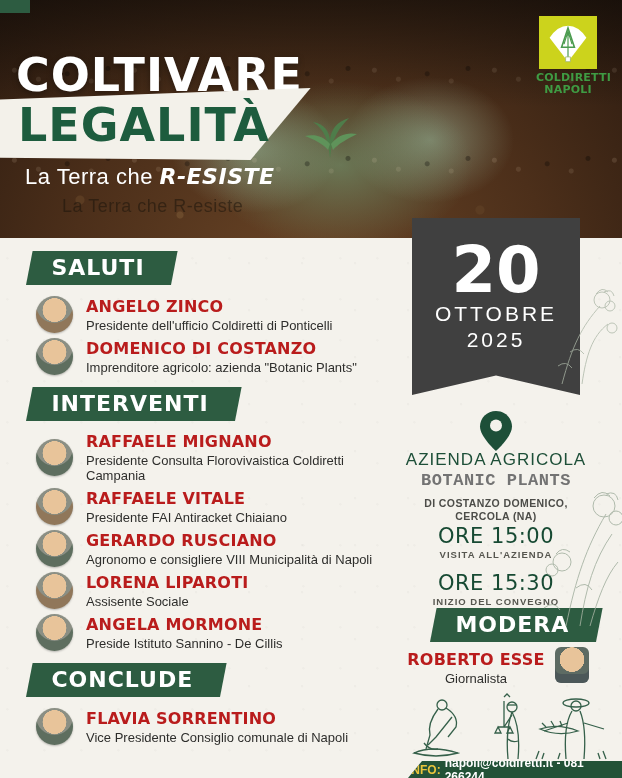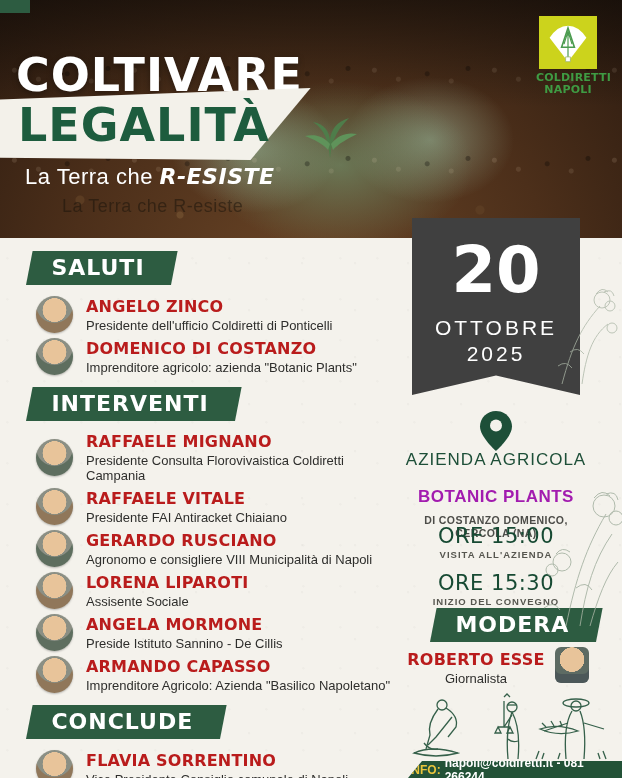--- a/index.html
+++ b/index.html
@@ -99,28 +99,28 @@
   .p-role{ font-size:13px; color:#2e2e2c; margin-top:2px; }
   .gap-a{ height:6px; } .gap-b{ height:7px; }
 
   
   .ribbon{
     position:absolute; left:412px; top:218px; width:168px; height:177px;
     background:#404040; color:#fff; text-align:center;
     clip-path:polygon(0 0, 100% 0, 100% 100%, 50% 89%, 0 100%);
   }
   .ribbon .day{ font-family:"DejaVu Sans", sans-serif; font-weight:800; font-size:64px; line-height:1; margin-top:20px; }
-  .ribbon .month{ font-size:21px; letter-spacing:3px; margin-top:14px; font-weight:400; }
+  .ribbon .month{ font-size:21px; letter-spacing:3px; font-weight:400; }
   .ribbon .year{ font-size:21px; letter-spacing:3px; margin-top:2px; font-weight:400; }
 
   .pin{ position:absolute; left:479px; top:410px; }
 
   .venue{ position:absolute; left:398px; top:450px; width:196px; text-align:center; }
   .venue-line1{ font-size:17px; color:#1d4f38; letter-spacing:1px; font-weight:400; }
-  .venue-line2{ font-family:Liberation Sans, sans-serif; font-size:17px; color:#a21caf; font-weight:800; letter-spacing:.5px; margin-top:17px; }
+  .venue-line2{ font-family:Liberation Mono, monospace; font-size:17px; color:#737373; font-weight:800; letter-spacing:.5px; margin-top:1px; }
   .venue-address{ margin-top:7px; font-size:10.5px; line-height:13px; color:#4c4c48; letter-spacing:.4px; font-weight:600; }
 
   .schedule{ position:absolute; left:398px; top:524px; width:196px; text-align:center; }
   .sched-time{ font-family:"DejaVu Sans", sans-serif; font-size:21px; font-weight:400; color:#174a33; letter-spacing:.5px; }
   .sched-label{ font-size:9.5px; letter-spacing:1px; color:#56564f; font-weight:600; margin-top:1px; margin-bottom:11px; }
 
   .modera-header{ position:absolute; left:424px; top:608px; }
   .modera-person{ position:absolute; left:398px; top:647px; width:200px; display:flex; justify-content:center; align-items:flex-start; gap:10px; }
   .modera-text{ text-align:center; padding-top:3px; }
   .modera-avatar{
@@ -225,27 +225,20 @@
     <div>
         <div class="p-name">LORENA LIPAROTI</div>
          <div class="p-role">Assisente Sociale</div>
       </div>
   </div>
   <div class="person-row">
     <div class="avatar"></div>
     <div>
         <div class="p-name">ANGELA MORMONE</div>
          <div class="p-role">Preside Istituto Sannino - De Cillis</div>
-      </div>
-  </div>
-  <div class="person-row">
-    <div class="avatar"></div>
-    <div>
-        <div class="p-name">ARMANDO CAPASSO</div>
-         <div class="p-role">Imprenditore Agricolo: Azienda "Basilico Napoletano"</div>
       </div>
   </div>
 
   <div class="gap-b"></div>
   <div class="section-header"><span>CONCLUDE</span></div>
   <div class="gap-a"></div>
   <div class="person-row">
     <div class="avatar"></div>
     <div>
         <div class="p-name">FLAVIA SORRENTINO</div>

